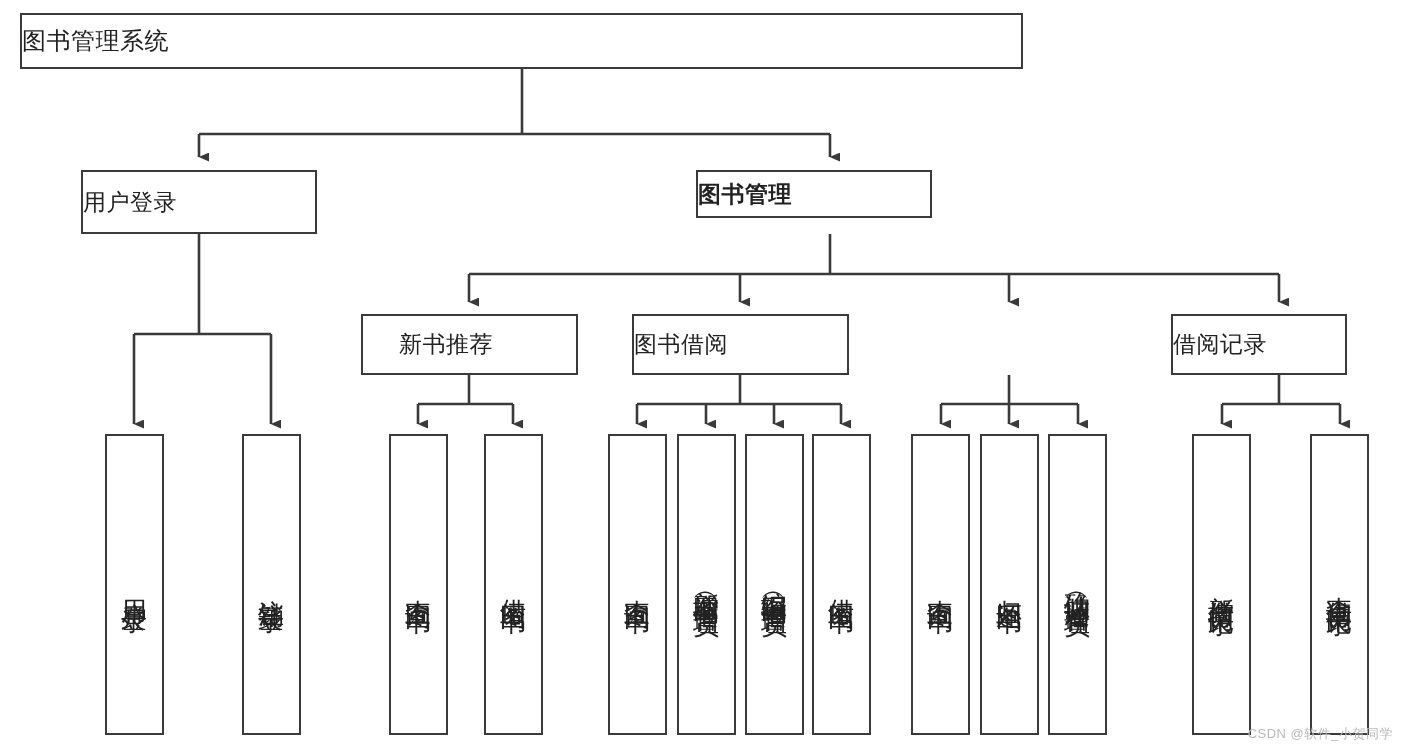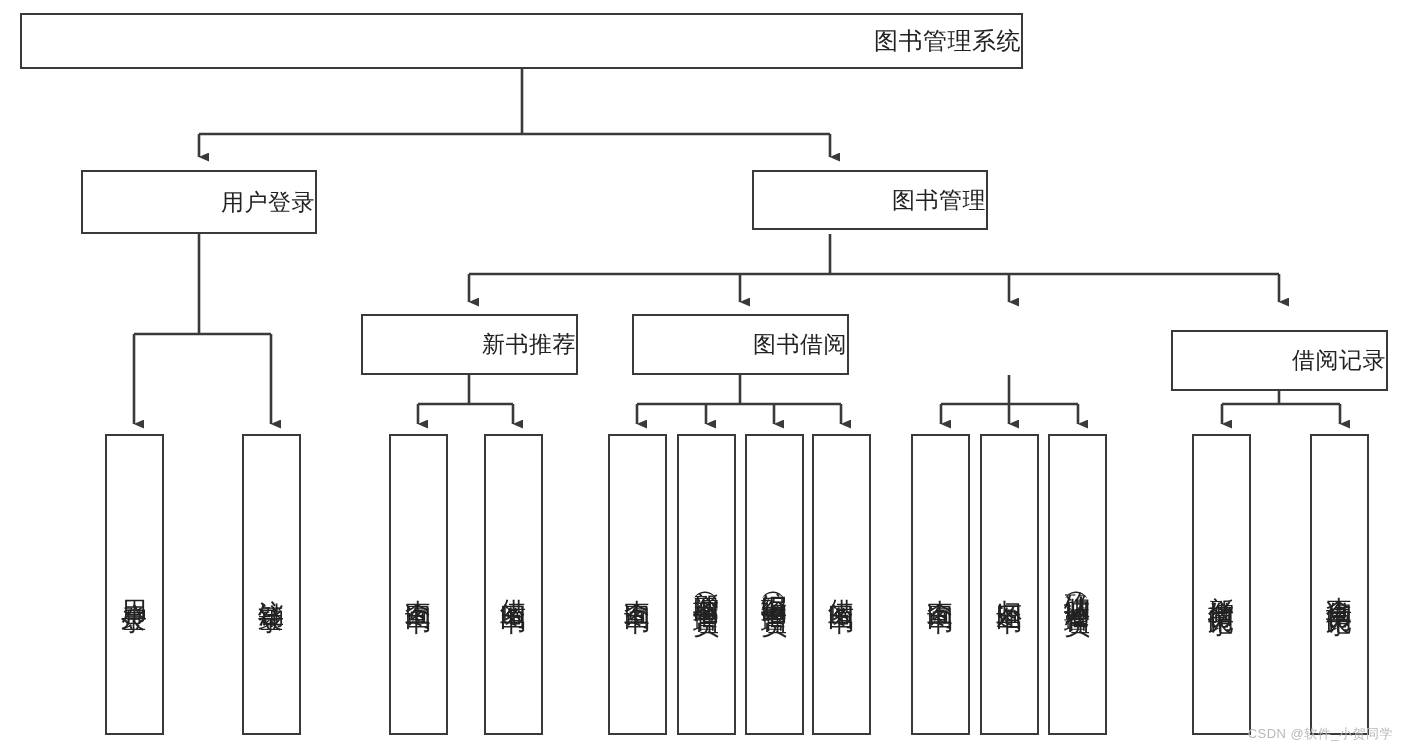--- a/index.html
+++ b/index.html
@@ -26,21 +26,21 @@
     height: 747px;
     pointer-events: none;
   }
   .node {
     position: absolute;
     box-sizing: border-box;
     background: #ffffff;
     border: 2px solid #3a3a3a;
     display: flex;
     align-items: center;
-    justify-content: flex-end;
+    justify-content: flex-start;
     color: #222222;
     z-index: 2;
   }
   .node-label {
     display: block;
     text-align: center;
     line-height: 1.08;
     white-space: nowrap;
   }
   
@@ -132,34 +132,34 @@
   </svg>
 
   <div class="node horiz root" style="left:20px; top:13px; width:1003px; height:56px;">
     <span class="node-label">图书管理系统</span>
   </div>
 
   <div class="node horiz" style="left:81px; top:170px; width:236px; height:64px;">
     <span class="node-label">用户登录</span>
   </div>
 
-  <div class="node horiz" style="left:752px; top:170px; width:236px; height:60px;">
+  <div class="node horiz" style="left:696px; top:170px; width:236px; height:48px;font-weight:bold;">
     <span class="node-label">图书管理</span>
   </div>
 
   <div class="node horiz" style="left:361px; top:314px; width:217px; height:61px;padding-left:36px;">
     <span class="node-label">新书推荐</span>
   </div>
 
   <div class="node horiz" style="left:632px; top:314px; width:217px; height:61px;">
     <span class="node-label">图书借阅</span>
   </div>
 
 
-  <div class="node horiz" style="left:1171px; top:314px; width:217px; height:61px;margin-top:16px;">
+  <div class="node horiz" style="left:1171px; top:314px; width:176px; height:61px;">
     <span class="node-label">借阅记录</span>
   </div>
 
   <div class="node vert" style="left:105px; top:434px; width:59px; height:301px;">
     <span class="node-label">用户登录</span>
   </div>
 
   <div class="node vert" style="left:242px; top:434px; width:59px; height:301px;">
     <span class="node-label">注销登录</span>
   </div>

